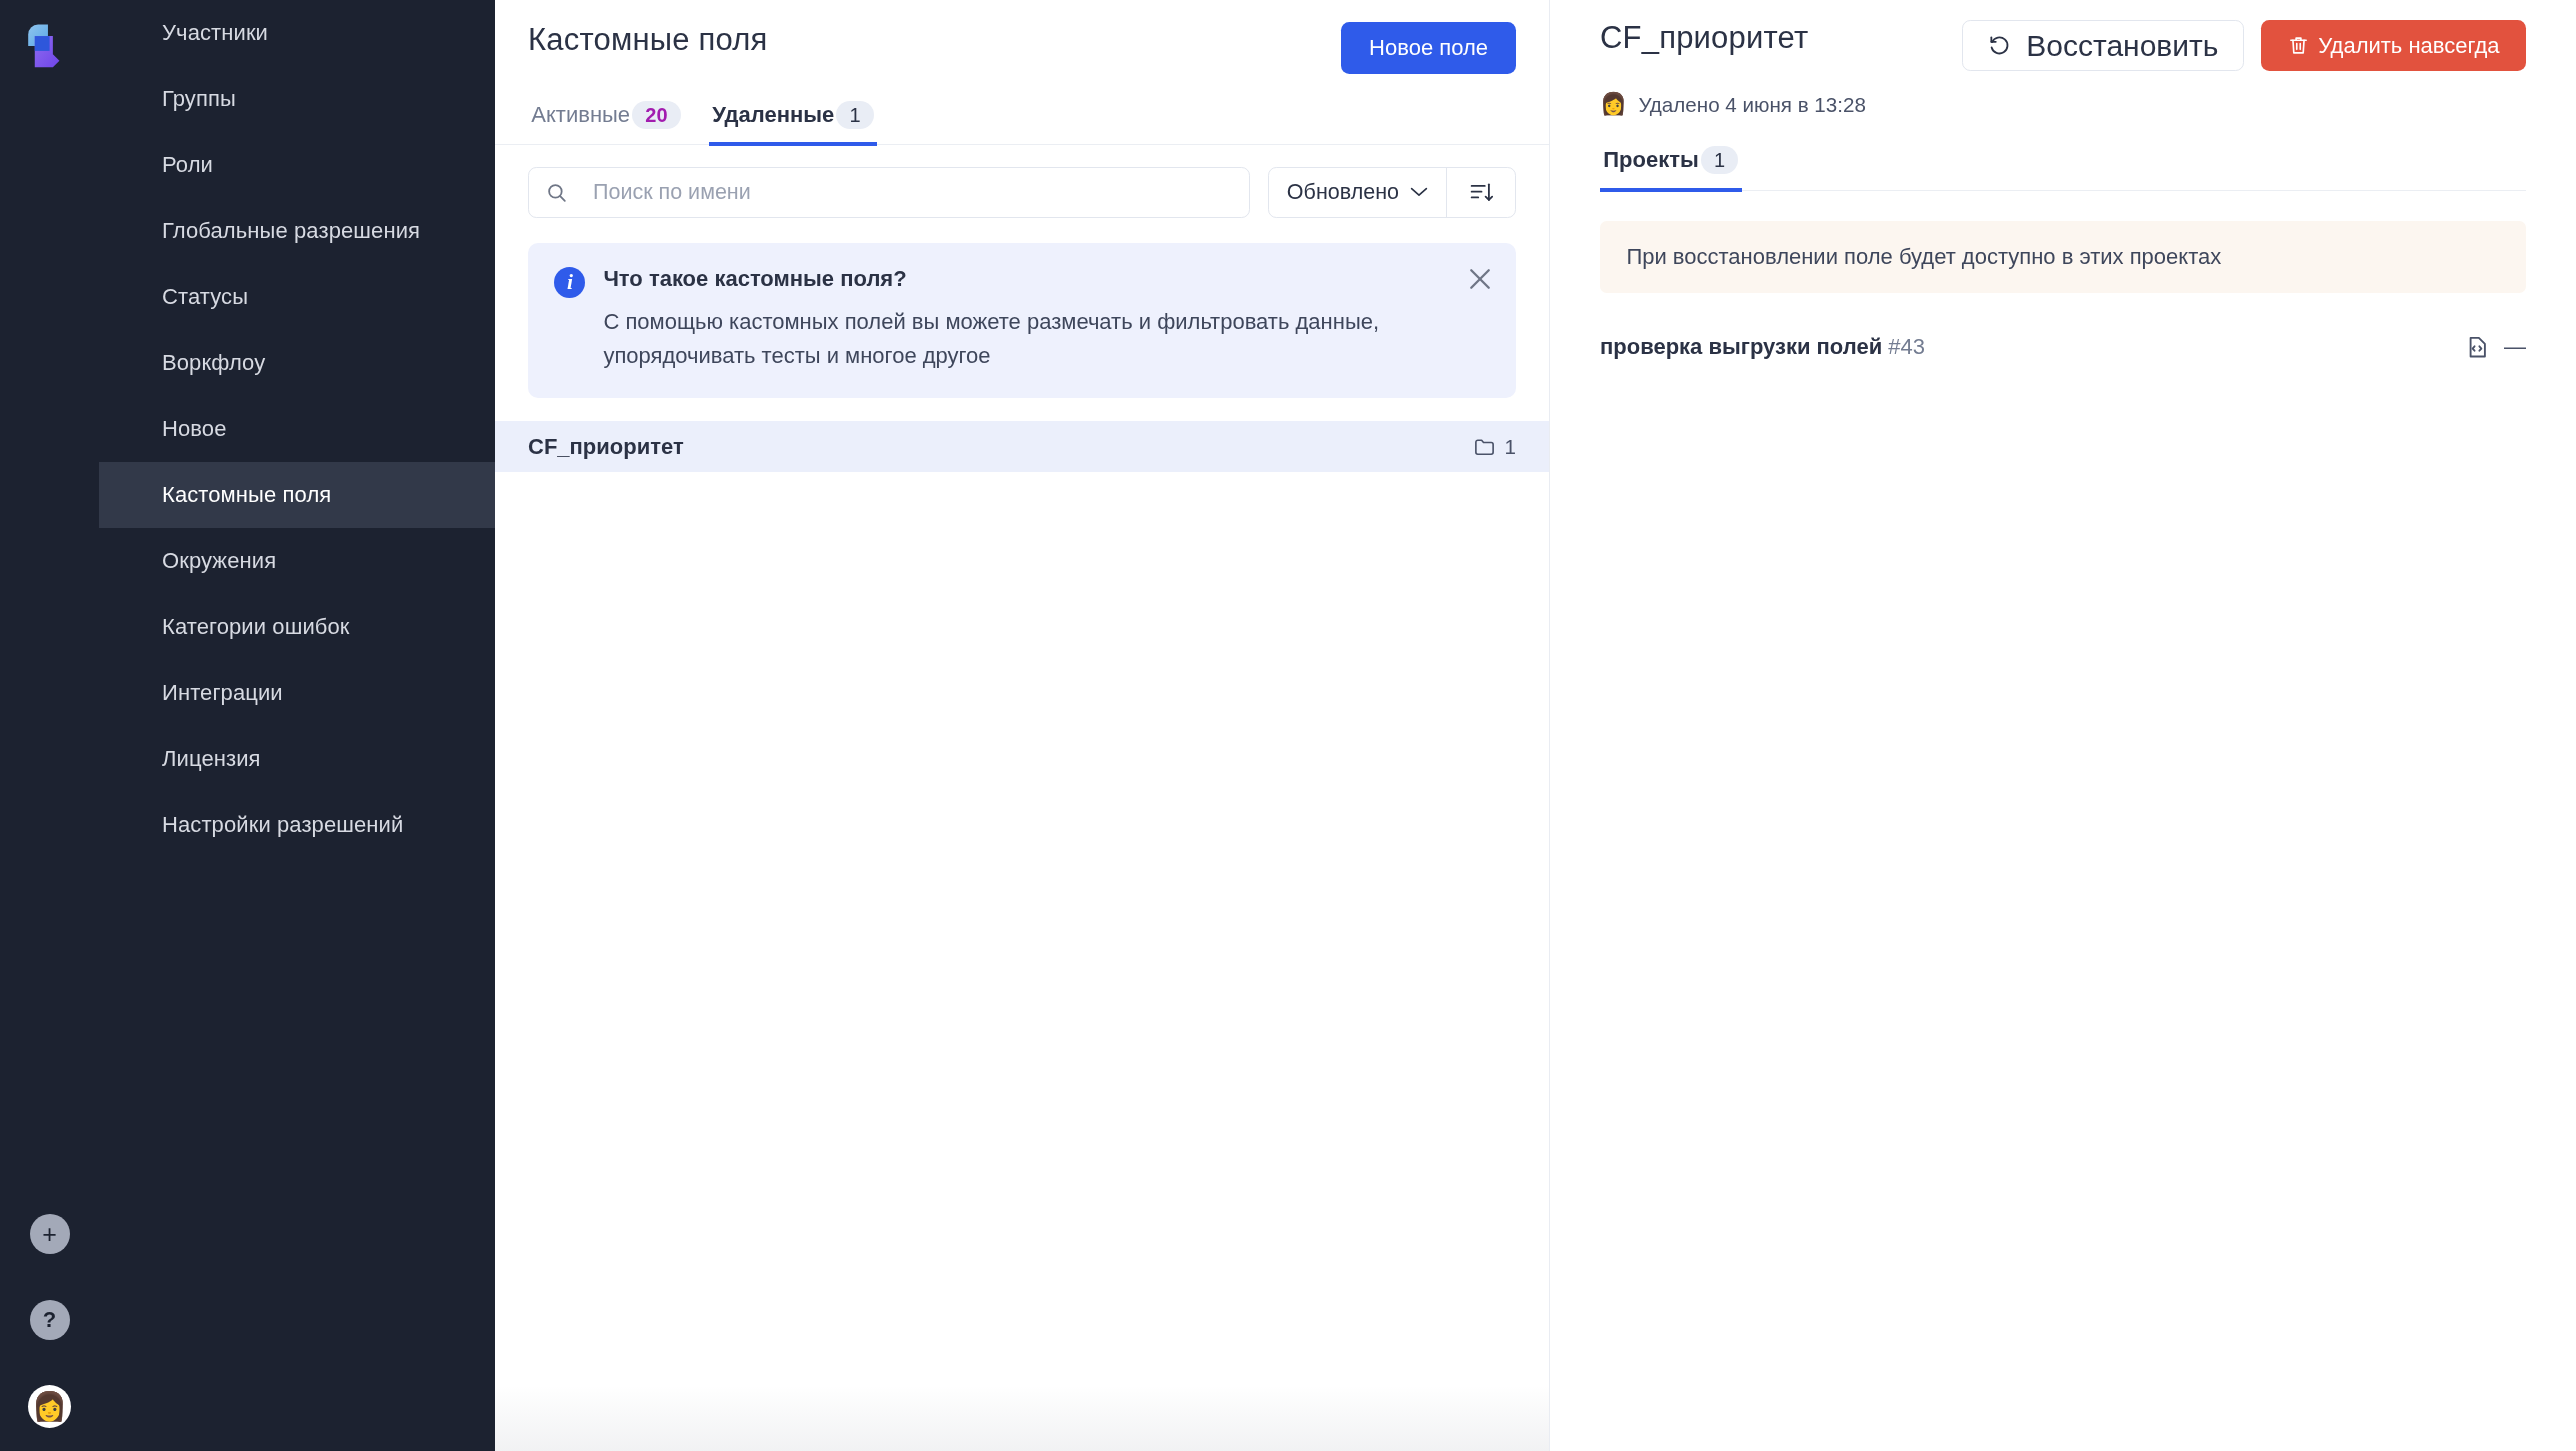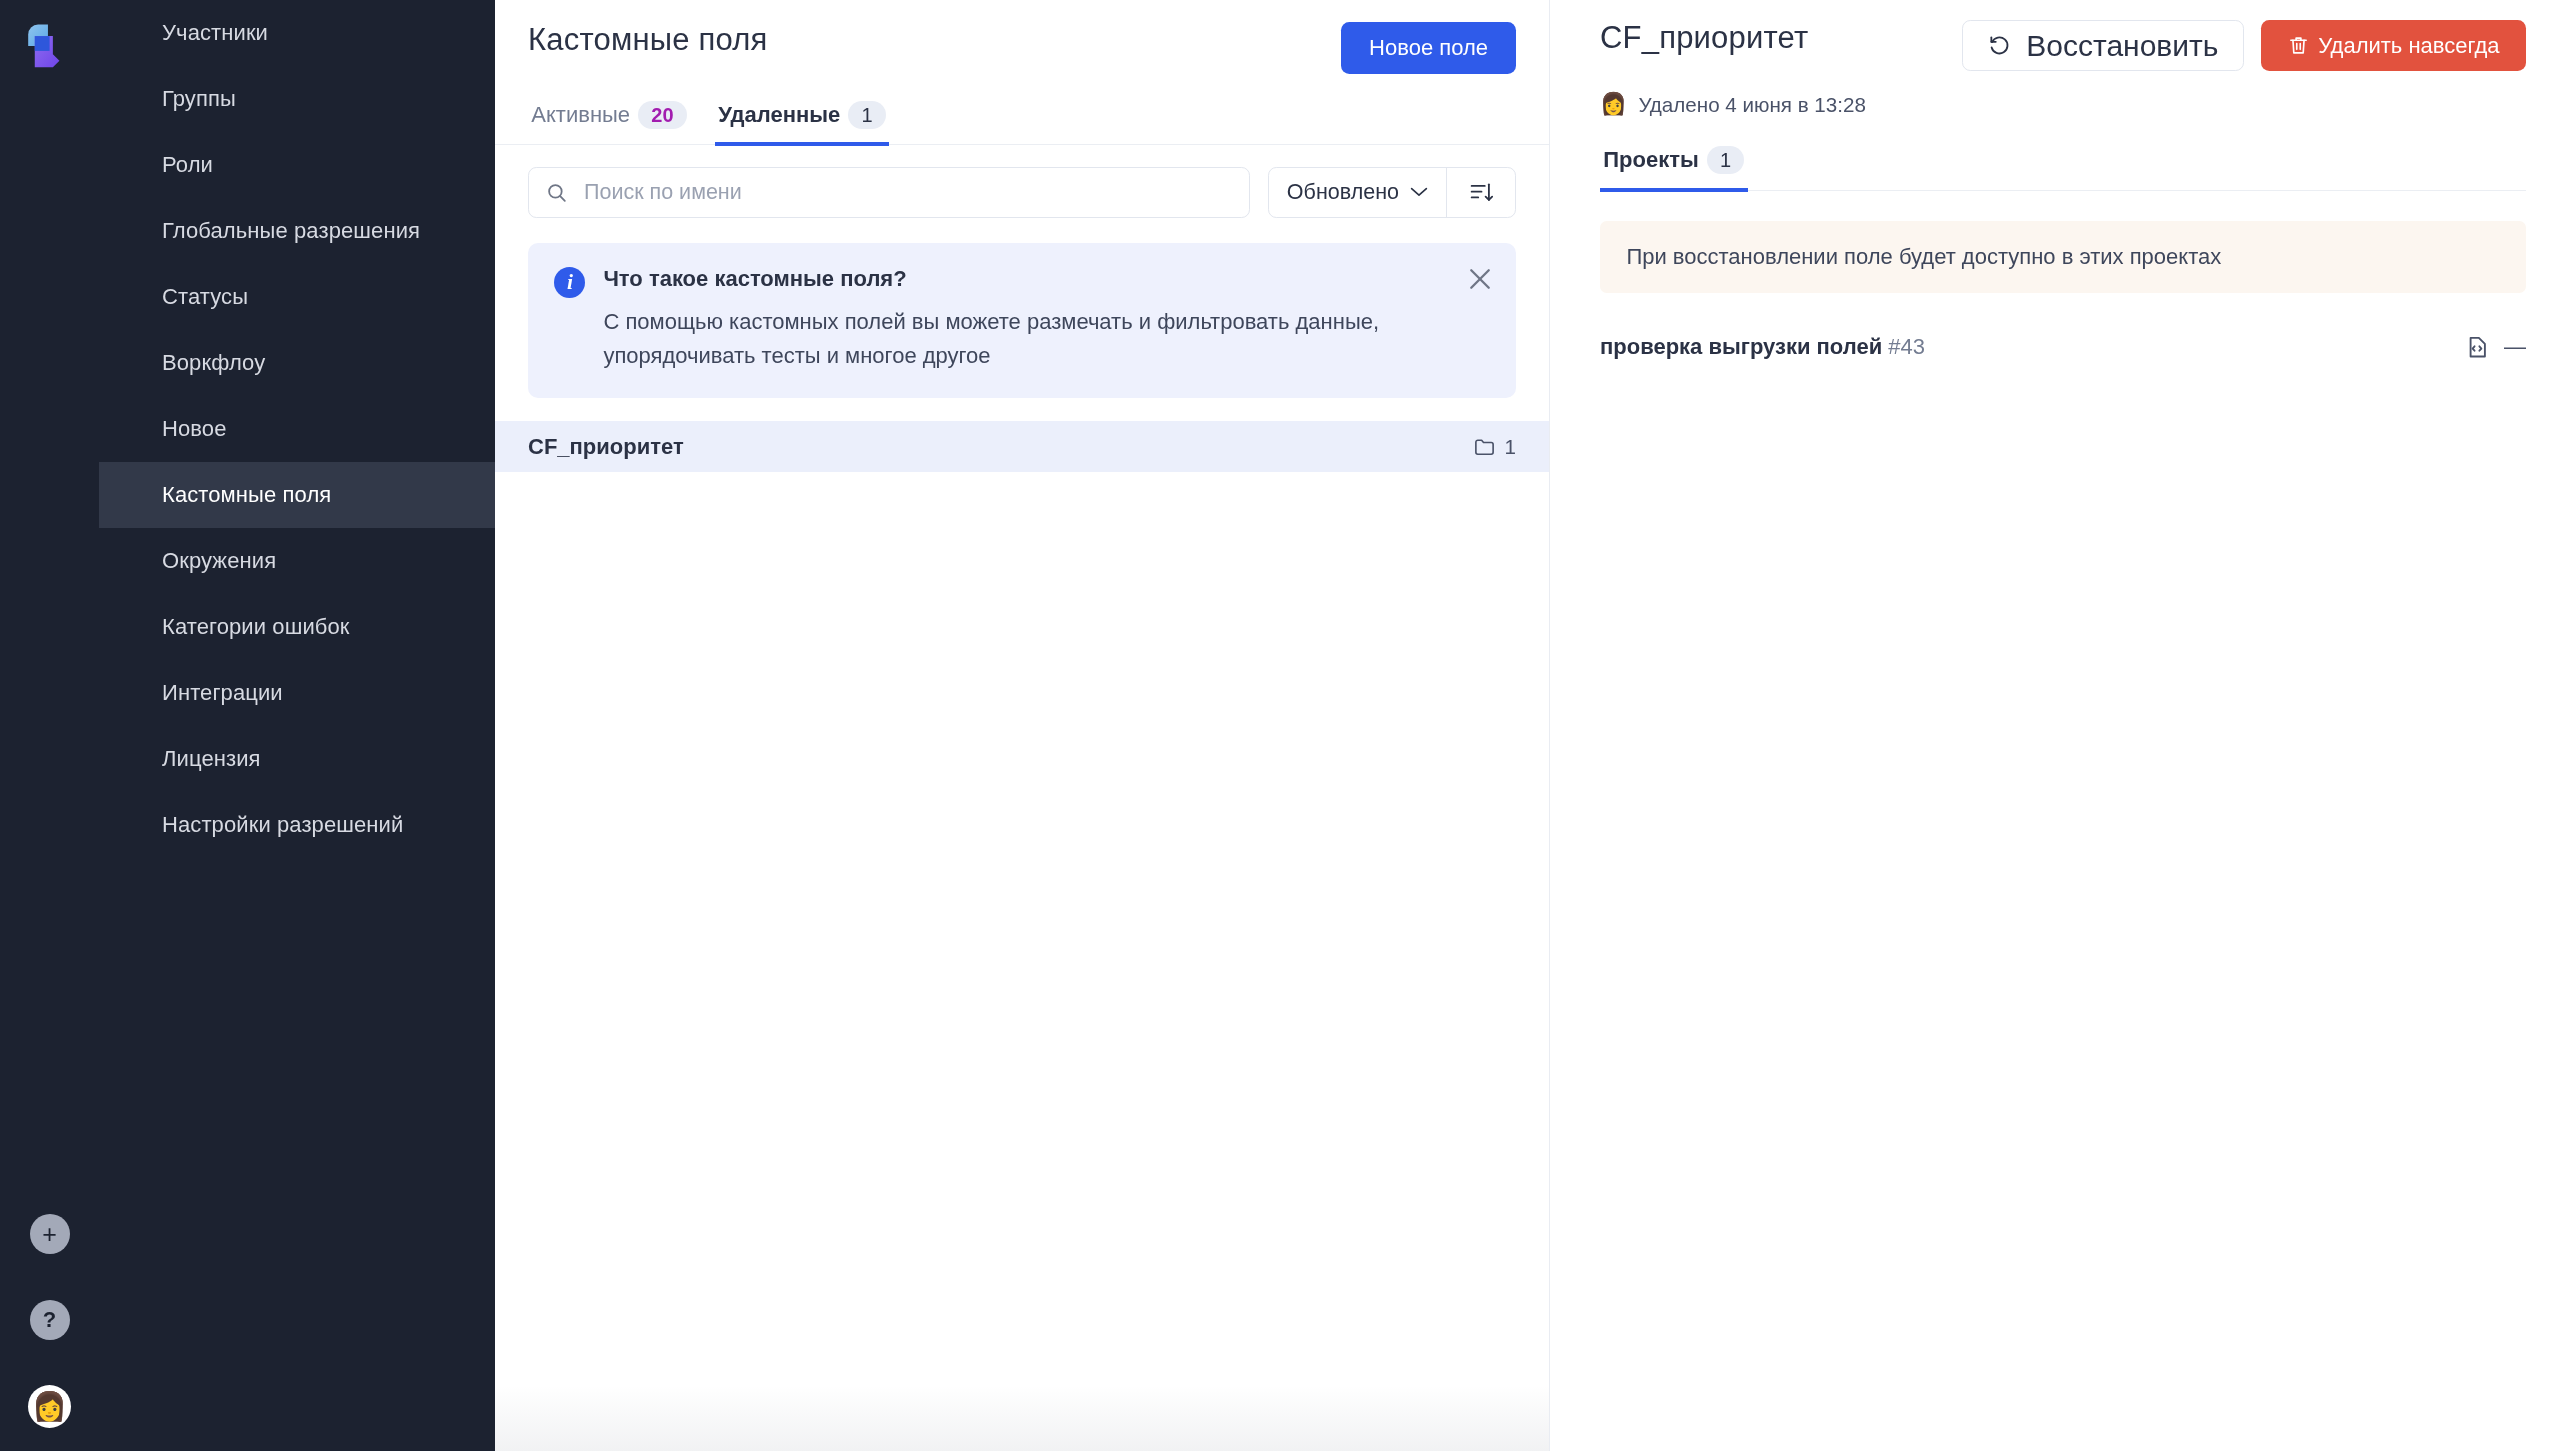--- a/index.html
+++ b/index.html
@@ -75,42 +75,42 @@
     padding: 13.2px 28px; cursor: pointer;
     font-family: "Liberation Sans", sans-serif;
   }
   .tabs-row {
     display: flex; align-items: flex-end; gap: 25px;
     padding: 0 33px;
     margin-top: 25px;
     border-bottom: 1.7px solid #EBEEF3;
   }
   .tab {
-    display: flex; align-items: center; gap: 8px;
+    display: flex; align-items: center; gap: 2px;
     padding: 0 3.3px 13.2px 3.3px;
     font-size: 22px; color: #737C91; cursor: pointer;
     border-bottom: 4.1px solid transparent;
     position: relative; top: 1.7px;
   }
   .tab.active { color: #2B3245; font-weight: bold; border-bottom-color: #2F5BEA; }
   .tab-badge {
     background: #E9EDF5; color: #a21caf;
     border-radius: 16.5px; font-size: 20px; font-weight: bold;
     padding: 4.1px 13.2px; line-height: 1;
   }
   .tab.active .tab-badge { font-weight: normal; color: #2B3245; }
 
   .filters {
     display: flex; align-items: center; gap: 18px;
     padding: 21.5px 33px 0 33px;
   }
   .search {
     flex: 1; height: 51px;
     border: 1.7px solid #E2E6EE; border-radius: 8.3px;
-    display: flex; align-items: center; gap: 17px;
+    display: flex; align-items: center; gap: 26px;
     padding: 0 16.5px;
   }
   .search-ph { color: #9AA1B1; font-size: 21.5px; }
   .sortgroup { display: flex; height: 51px; border: 1.7px solid #E2E6EE; border-radius: 8.3px; overflow: hidden; }
   .sort-sel {
     display: flex; align-items: center; gap: 11px;
     padding: 0 18px; font-size: 21.5px; color: #2B3245; cursor: pointer;
   }
   .sort-dir {
     width: 69px; display: flex; align-items: center; justify-content: center;

